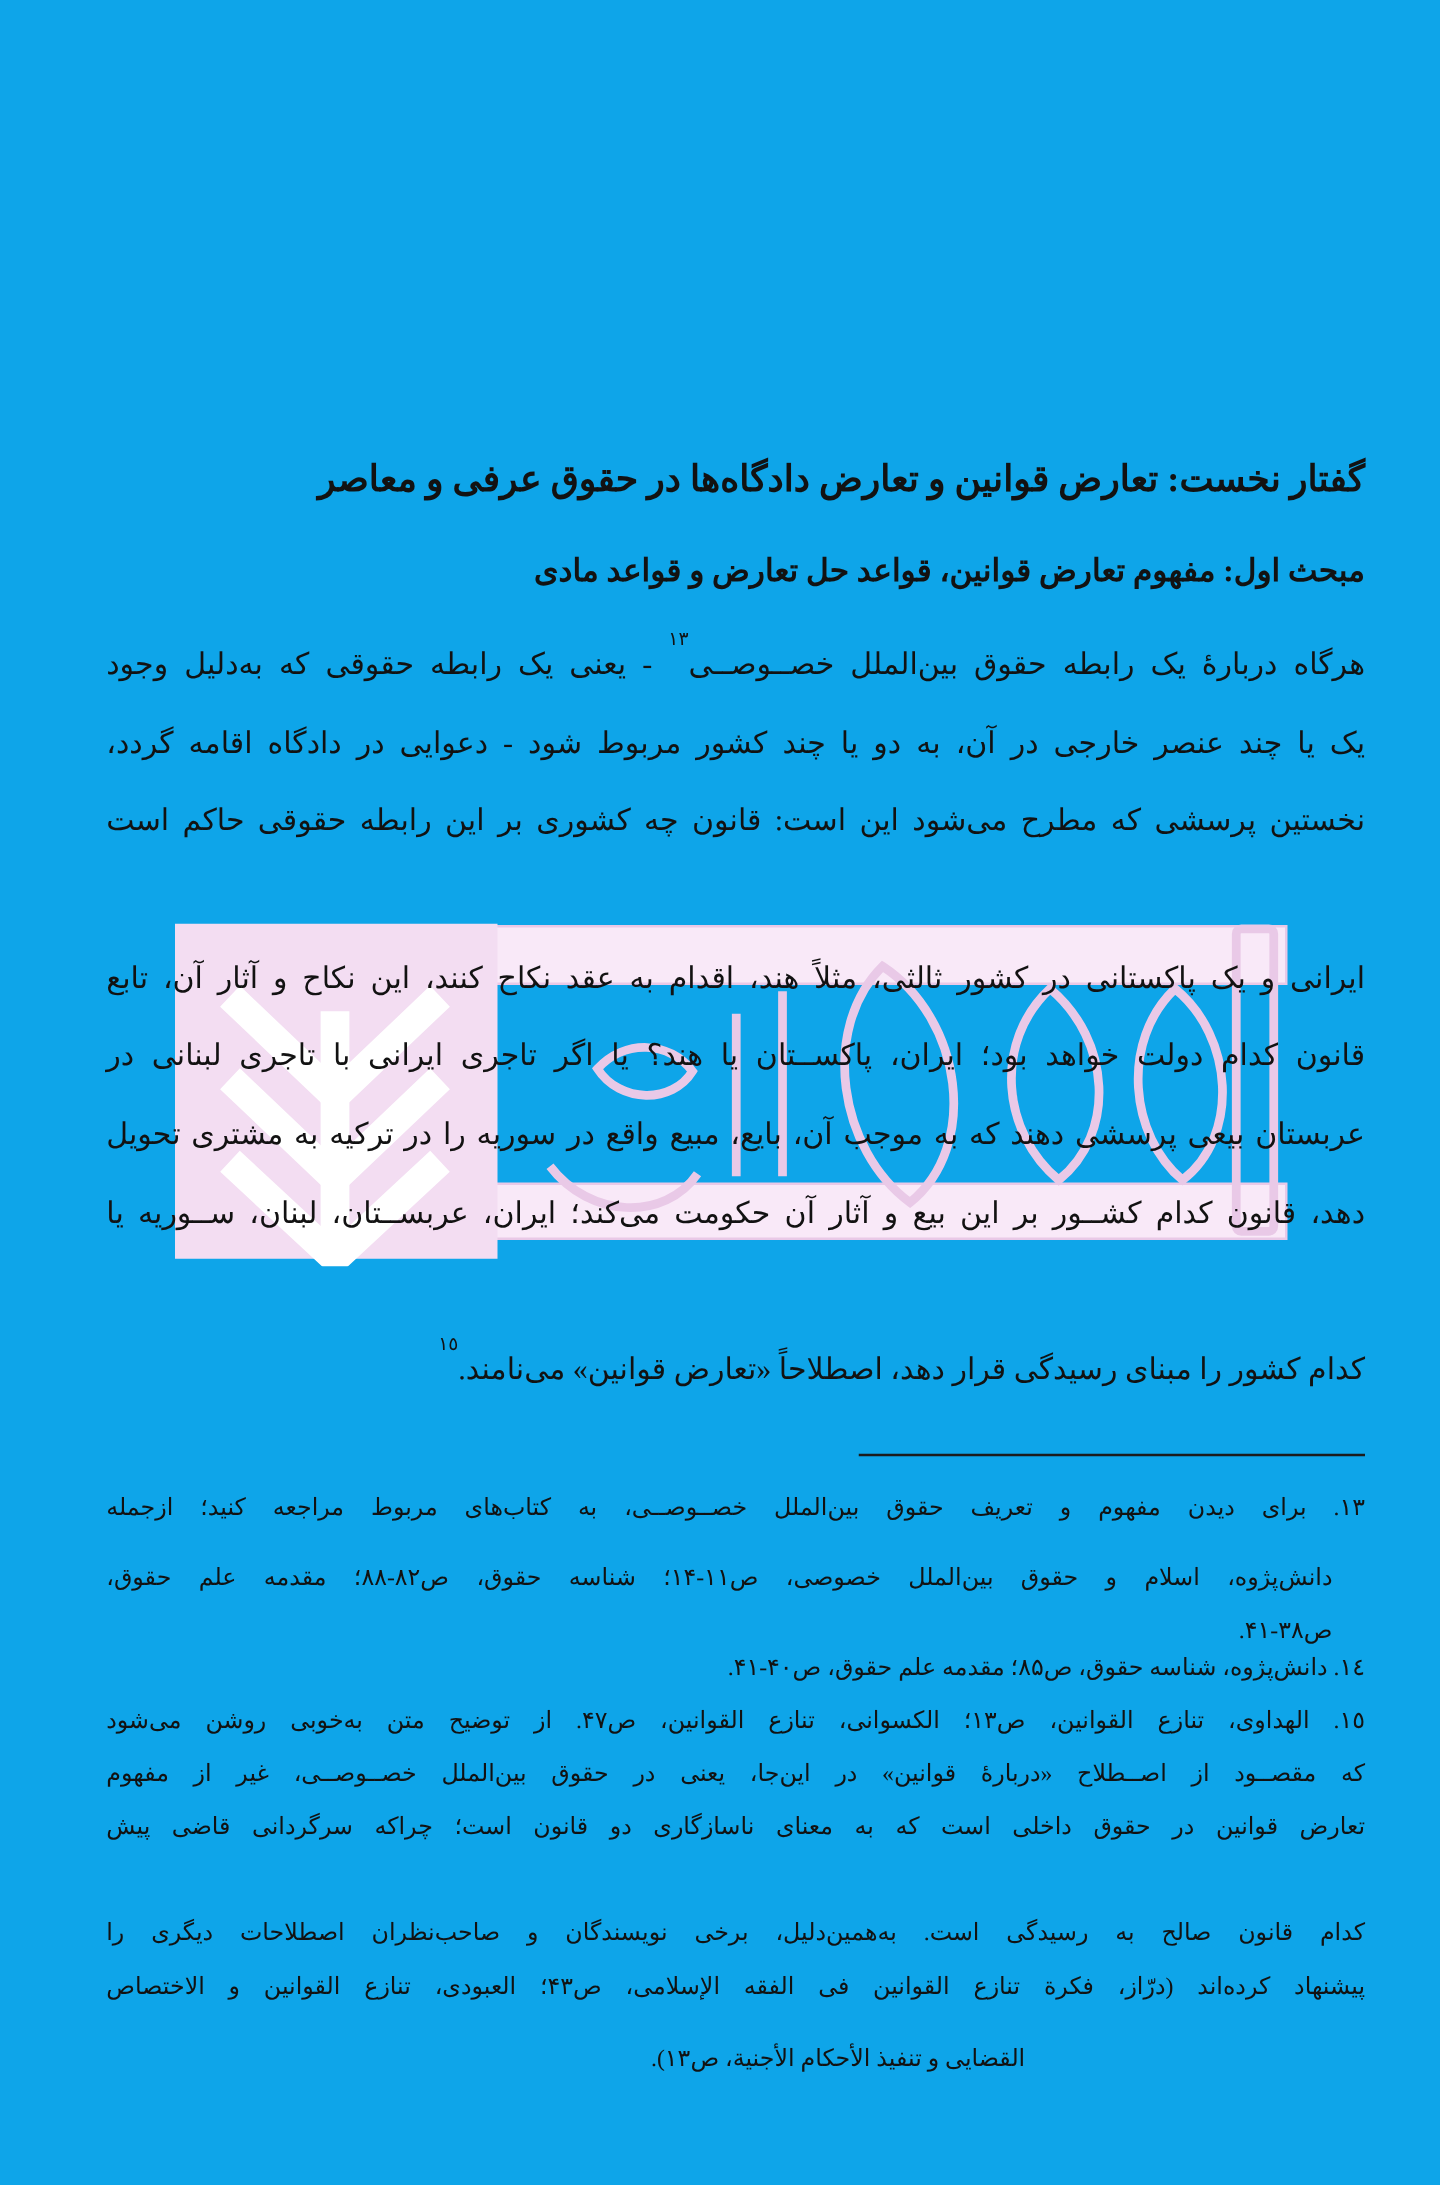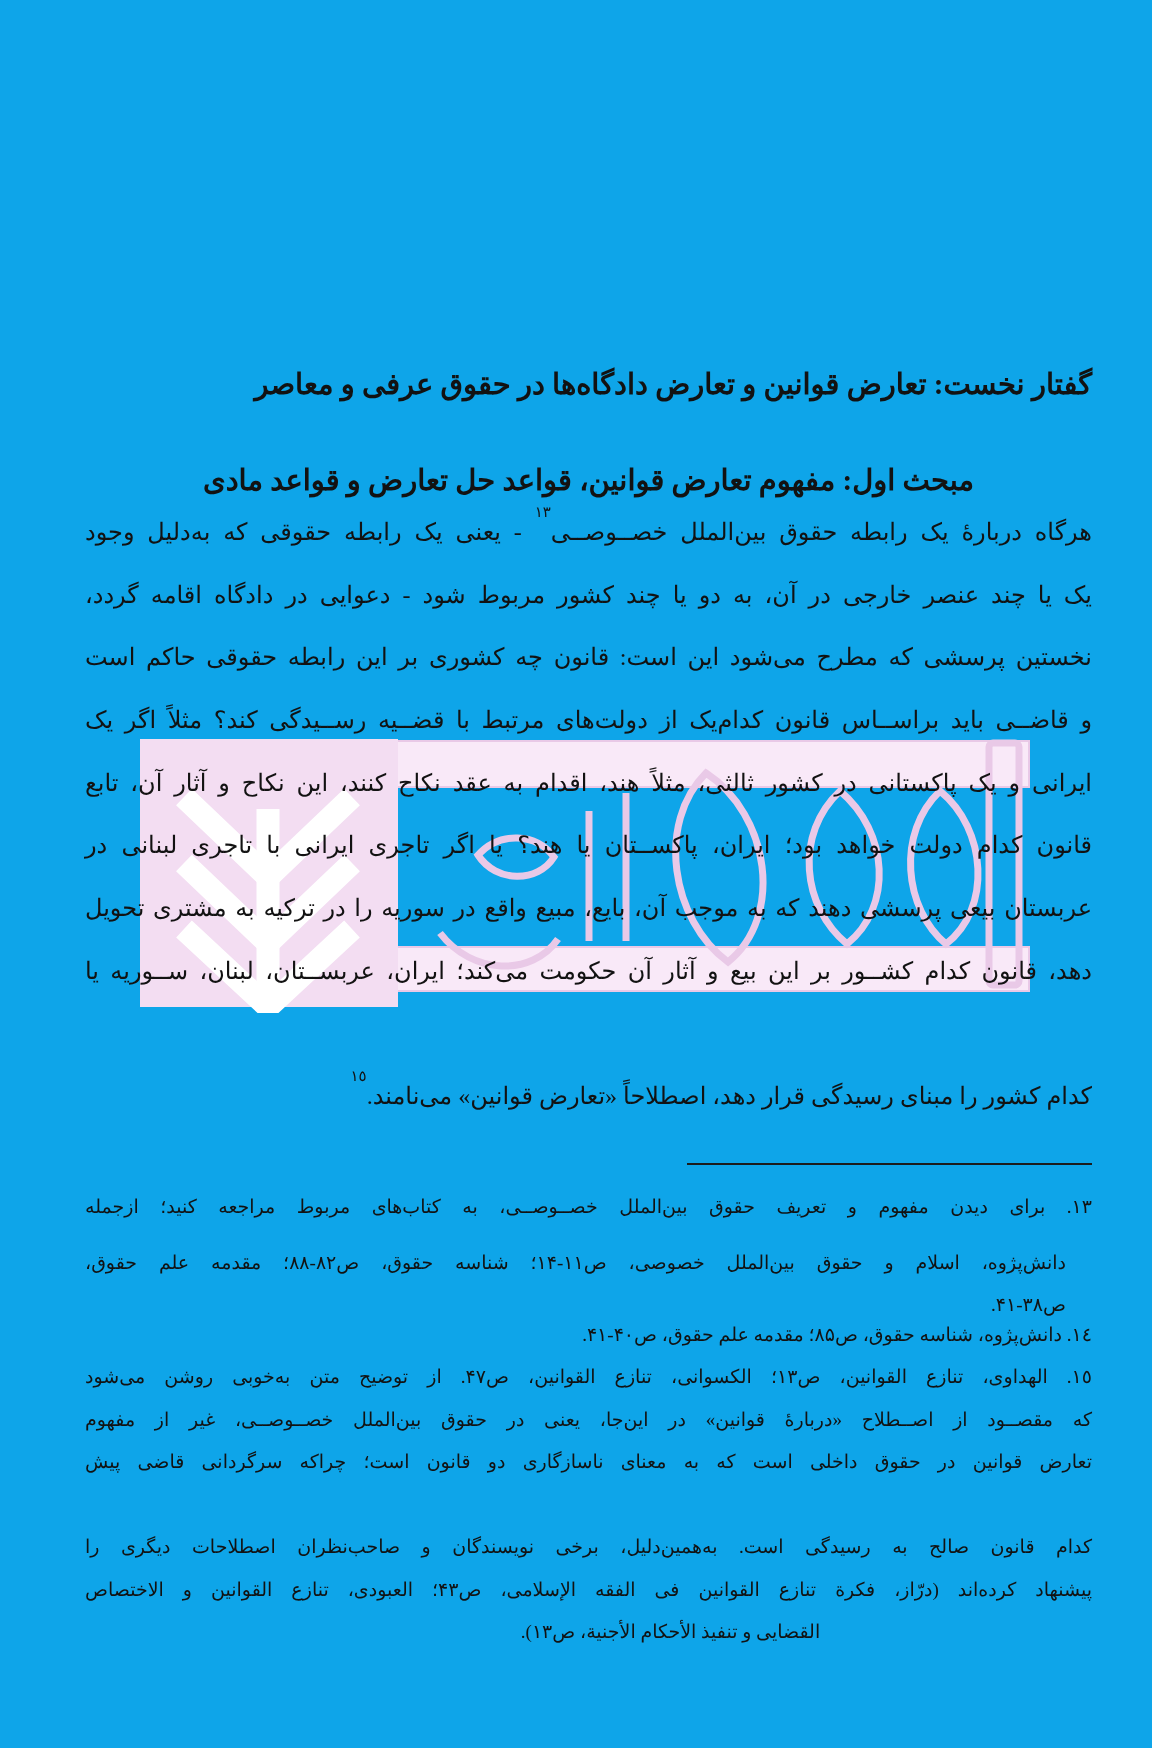--- a/index.html
+++ b/index.html
@@ -13,23 +13,23 @@
     direction:rtl;
   }
   .watermark{position:absolute;left:140px;top:735px;width:895px;height:278px;z-index:0;}
   .content{position:absolute;left:85px;top:0;width:1007px;height:1748px;z-index:1;}
   .h1{
     position:absolute;top:360px;right:0;left:0;
     font-size:29px;font-weight:700;line-height:48px;
     text-align:right;letter-spacing:0;
   }
   .h2{
-    position:absolute;top:457px;right:0;left:0;
-    font-size:29px;font-weight:700;line-height:46px;
-    text-align:center;
+    position:absolute;top:435px;right:0;left:0;
+    font-size:25px;font-weight:700;line-height:46px;
+    text-align:right;
   }
   .bline{
     position:absolute;right:0;left:0;height:52px;
     font-size:24px;line-height:52px;white-space:nowrap;
     text-align:justify;text-align-last:justify;
   }
   .bline.last{text-align:right;text-align-last:right;}
   .bline sup{
     font-size:15px;line-height:0;position:relative;top:-14px;
     letter-spacing:1px;
@@ -38,21 +38,21 @@
     position:absolute;top:1163px;right:0;width:405px;height:0;
     border-top:2px solid #1c1c1c;
   }
   .fline{
     position:absolute;right:0;left:0;height:38px;
     font-size:19px;line-height:38px;white-space:nowrap;
     text-align:justify;text-align-last:justify;
   }
   .fline.right{text-align:right;text-align-last:right;}
   .fline.indent{padding-right:26px;margin-top:13px;}
-  .fline.center{text-align:center;text-align-last:center;padding-left:164px;}
+  .fline.center{text-align:center;text-align-last:center;padding-left:164px;margin-top:16px;}
 </style>
 </head>
 <body>
 
 <div class="page">
 
   <svg class="watermark" viewBox="0 0 895 278" xmlns="http://www.w3.org/2000/svg" aria-hidden="true">
 
     <rect x="3" y="6" width="886" height="46" fill="#f9e9f8" stroke="#e9c9e7" stroke-width="2"></rect>
     <rect x="3" y="212" width="886" height="44" fill="#f9e9f8" stroke="#e9c9e7" stroke-width="2"></rect>
@@ -78,21 +78,20 @@
   </svg>
 
   <div class="content">
 
     <div class="h1">گفتار نخست: تعارض قوانین و تعارض دادگاه‌ها در حقوق عرفی و معاصر</div>
     <div class="h2">مبحث اول: مفهوم تعارض قوانین، قواعد حل تعارض و قواعد مادی</div>
 
     <div class="bline" style="top:506px"><span>هرگاه دربارۀ یک رابطه حقوق بین‌الملل خصــوصــی</span><sup>۱۳</sup><span> - یعنی یک رابطه حقوقی که به‌دلیل وجود</span></div>
     <div class="bline" style="top:569px"><span>یک یا چند عنصر خارجی در آن، به دو یا چند کشور مربوط شود - دعوایی در دادگاه اقامه گردد،</span></div>
     <div class="bline" style="top:631px"><span>نخستین پرسشی که مطرح می‌شود این است: قانون چه کشوری بر این رابطه حقوقی حاکم است</span></div>
-    <div class="bline" style="top:694px"><span>و قاضــی باید براســاس قانون کدام‌یک از دولت‌های مرتبط با قضــیه رســیدگی کند؟ مثلاً اگر یک</span></div>
     <div class="bline" style="top:757px"><span>ایرانی و یک پاکستانی در کشور ثالثی، مثلاً هند، اقدام به عقد نکاح کنند، این نکاح و آثار آن، تابع</span></div>
     <div class="bline" style="top:819px"><span>قانون کدام دولت خواهد بود؛ ایران، پاکســتان یا هند؟ یا اگر تاجری ایرانی با تاجری لبنانی در</span></div>
     <div class="bline" style="top:882px"><span>عربستان بیعی پرسشی دهند که به موجب آن، بایع، مبیع واقع در سوریه را در ترکیه به مشتری تحویل</span></div>
     <div class="bline" style="top:945px"><span>دهد، قانون کدام کشــور بر این بیع و آثار آن حکومت می‌کند؛ ایران، عربســتان، لبنان، ســوریه یا</span></div>
     <div class="bline last" style="top:1070px"><span>کدام کشور را مبنای رسیدگی قرار دهد، اصطلاحاً «تعارض قوانین» می‌نامند.</span><sup>١٥</sup></div>
 
     <div class="fnrule"></div>
 
     <div class="fline" style="top:1188px">۱۳. برای دیدن مفهوم و تعریف حقوق بین‌الملل خصــوصــی، به کتاب‌های مربوط مراجعه کنید؛ ازجمله</div>
     <div class="fline indent" style="top:1231px">دانش‌پژوه، اسلام و حقوق بین‌الملل خصوصی، ص۱۱-۱۴؛ شناسه حقوق، ص۸۲-۸۸؛ مقدمه علم حقوق،</div>

